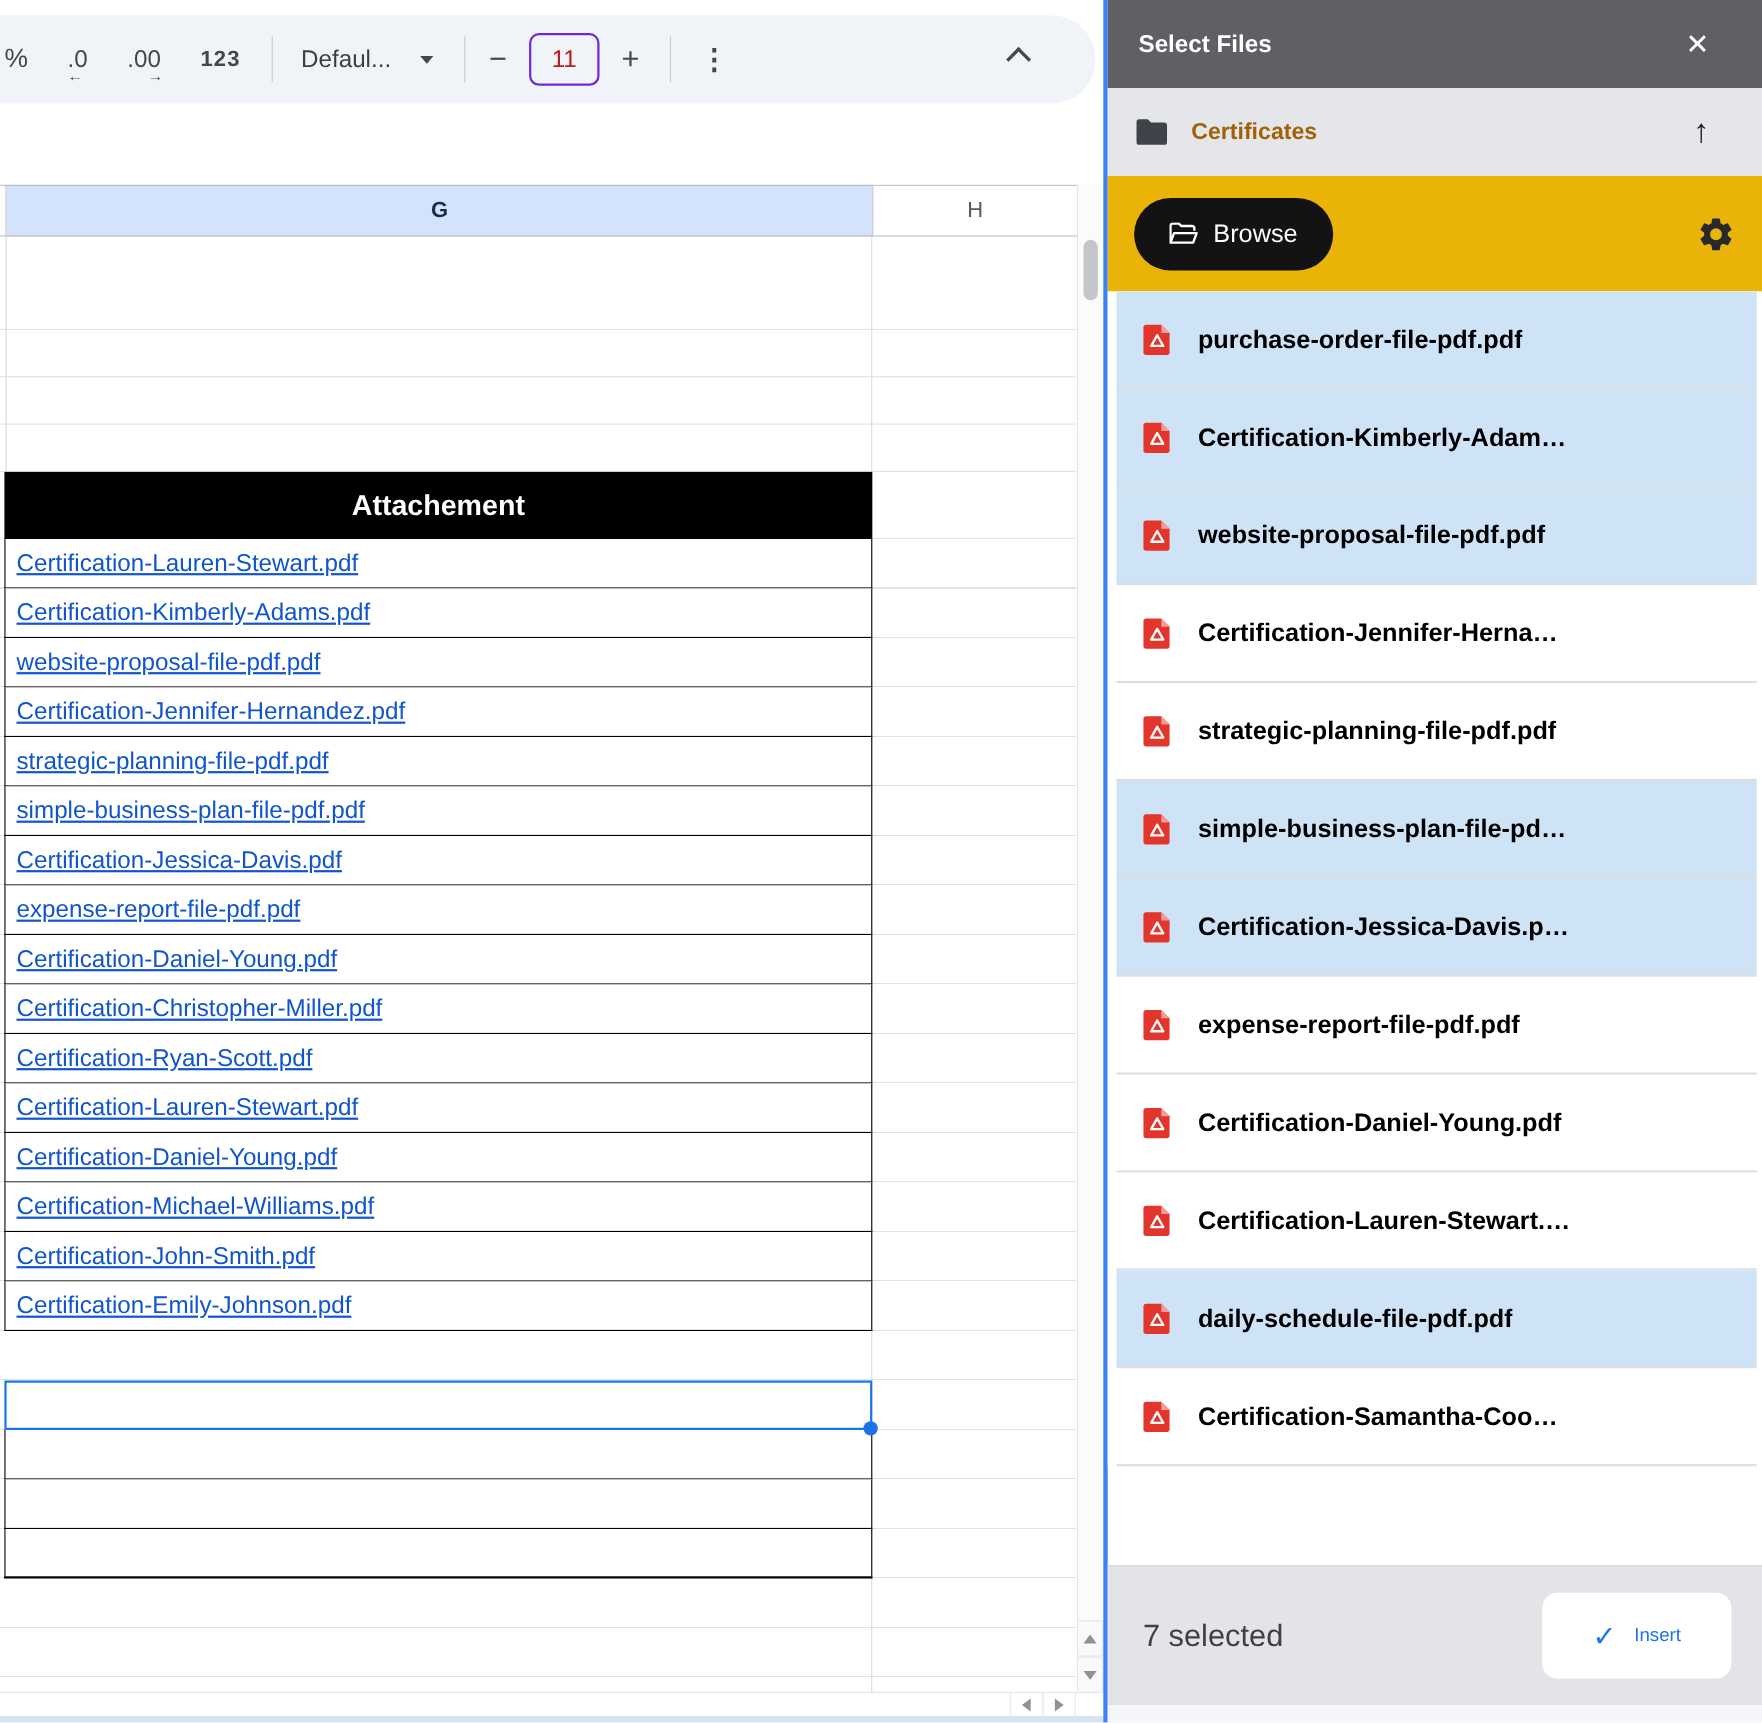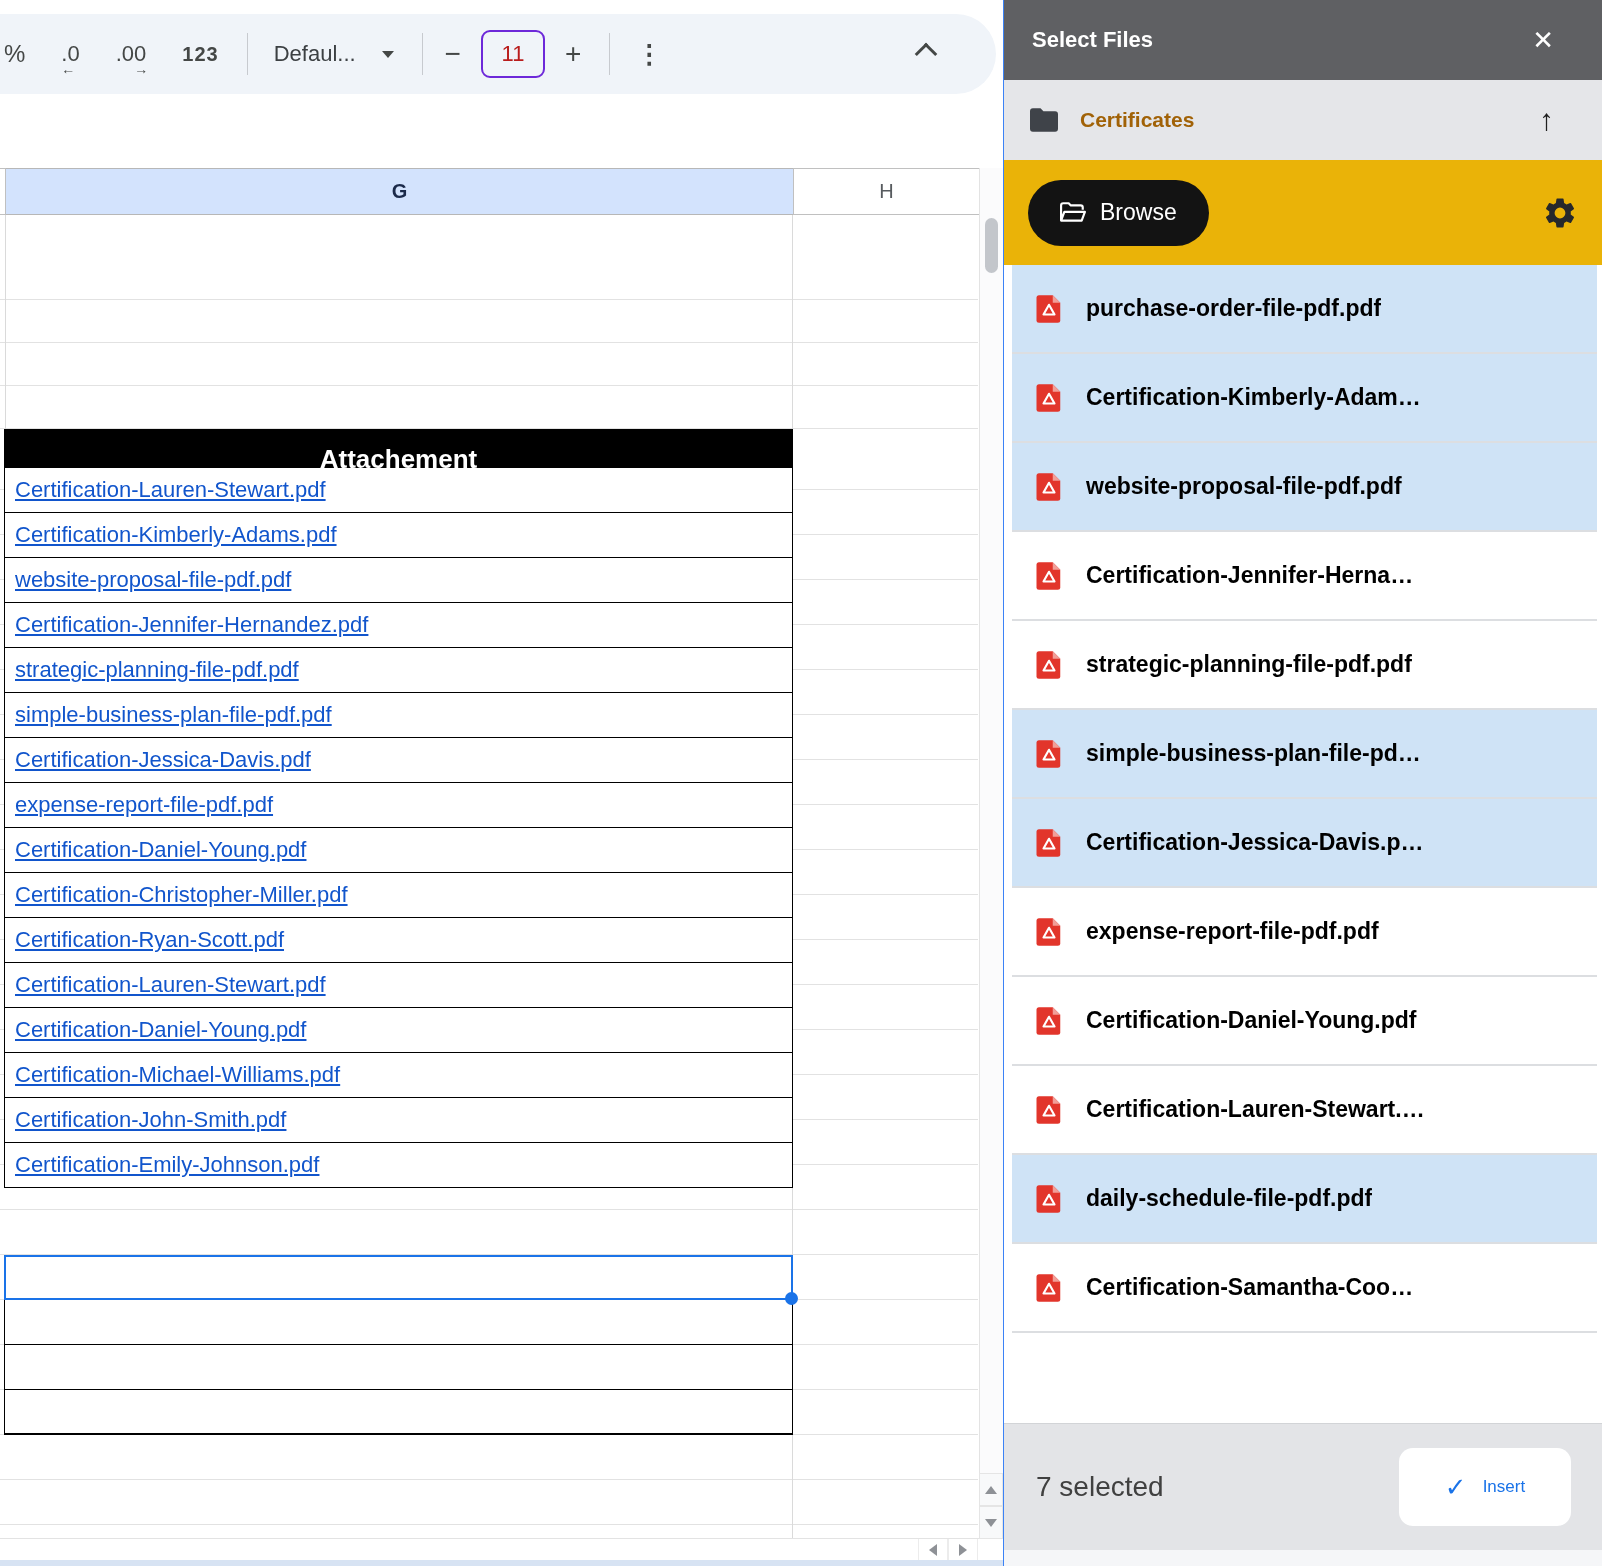--- a/index.html
+++ b/index.html
@@ -43,21 +43,21 @@
   .hline{position:absolute;left:0;width:978px;height:1px;background:#e2e2e2;z-index:0;}
   .grid-rep{position:absolute;left:0;top:490px;width:978px;height:1048px;z-index:0;
     background:repeating-linear-gradient(to bottom,transparent 0 44px,#e2e2e2 44px 45px);}
   .vline{position:absolute;width:1px;background:#dadada;z-index:1;}
   
   .tbl-header{
     position:absolute;top:429px;left:4px;width:789px;height:61px;background:#000000;z-index:2;
     display:flex;align-items:center;justify-content:center;color:#ffffff;font-size:26px;font-weight:bold;
     box-sizing:border-box;
   }
-  .tbl{position:absolute;top:468px;left:4px;width:789px;z-index:2;}
+  .tbl{position:absolute;top:490px;left:4px;width:789px;z-index:2;}
   .srow{
     height:45px;background:#ffffff;border:1px solid #000;border-top:none;box-sizing:border-box;
     display:flex;align-items:center;padding-left:10px;
   }
   .srow a{color:#1155cc;font-size:22px;text-decoration:underline;white-space:nowrap;}
   .sel-row{
     position:absolute;top:1255px;left:4px;width:789px;height:45px;z-index:3;background:#ffffff;
     border:2px solid #1a73e8;box-sizing:border-box;
   }
   .fill-handle{position:absolute;right:-7px;bottom:-7px;width:13px;height:13px;border-radius:50%;background:#1a73e8;}
@@ -75,21 +75,21 @@
   .tri-down{width:0;height:0;border-left:6px solid transparent;border-right:6px solid transparent;border-top:8px solid #8e9196;}
   .hscroll{position:absolute;left:0;top:1538px;width:1003px;height:22px;background:#ffffff;
     border-top:1px solid #e3e3e3;box-sizing:border-box;z-index:5;}
   .hbtn{position:absolute;top:0;height:22px;width:30px;display:flex;align-items:center;justify-content:center;
     border-left:1px solid #ececec;border-right:1px solid #ececec;box-sizing:border-box;background:#fff;}
   .tri-left{width:0;height:0;border-top:6px solid transparent;border-bottom:6px solid transparent;border-right:8px solid #8e9196;}
   .tri-right{width:0;height:0;border-top:6px solid transparent;border-bottom:6px solid transparent;border-left:8px solid #8e9196;}
   .bottom-strip{position:absolute;left:0;top:1560px;width:1602px;height:6px;background:#d7e3f3;z-index:9;}
   
   .panel{position:absolute;left:1003px;top:0;width:599px;height:1566px;background:#ffffff;
-    border-left:1px solid #3b82f6;box-sizing:border-box;z-index:10;}
+    border-left:4px solid #3b82f6;box-sizing:border-box;z-index:10;}
   .p-header{height:80px;background:#5f6063;display:flex;align-items:center;justify-content:space-between;
     padding:0 48px 0 28px;color:#ffffff;}
   .p-title{font-size:22px;font-weight:bold;}
   .p-close{font-size:26px;color:#ffffff;cursor:pointer;font-weight:normal;}
   .p-folder{height:80px;background:#e5e6e9;display:flex;align-items:center;padding:0 48px 0 26px;}
   .p-folder .label{font-size:21px;font-weight:bold;color:#a16207;margin-left:22px;flex:1;}
   .p-up{font-size:30px;color:#1f1f1f;}
   .p-browse{height:105px;background:#eab308;display:flex;align-items:center;justify-content:space-between;
     padding:0 24px 0 24px;}
   .browse-btn{background:#131313;border-radius:34px;height:66px;padding:0 32px;display:flex;align-items:center;

